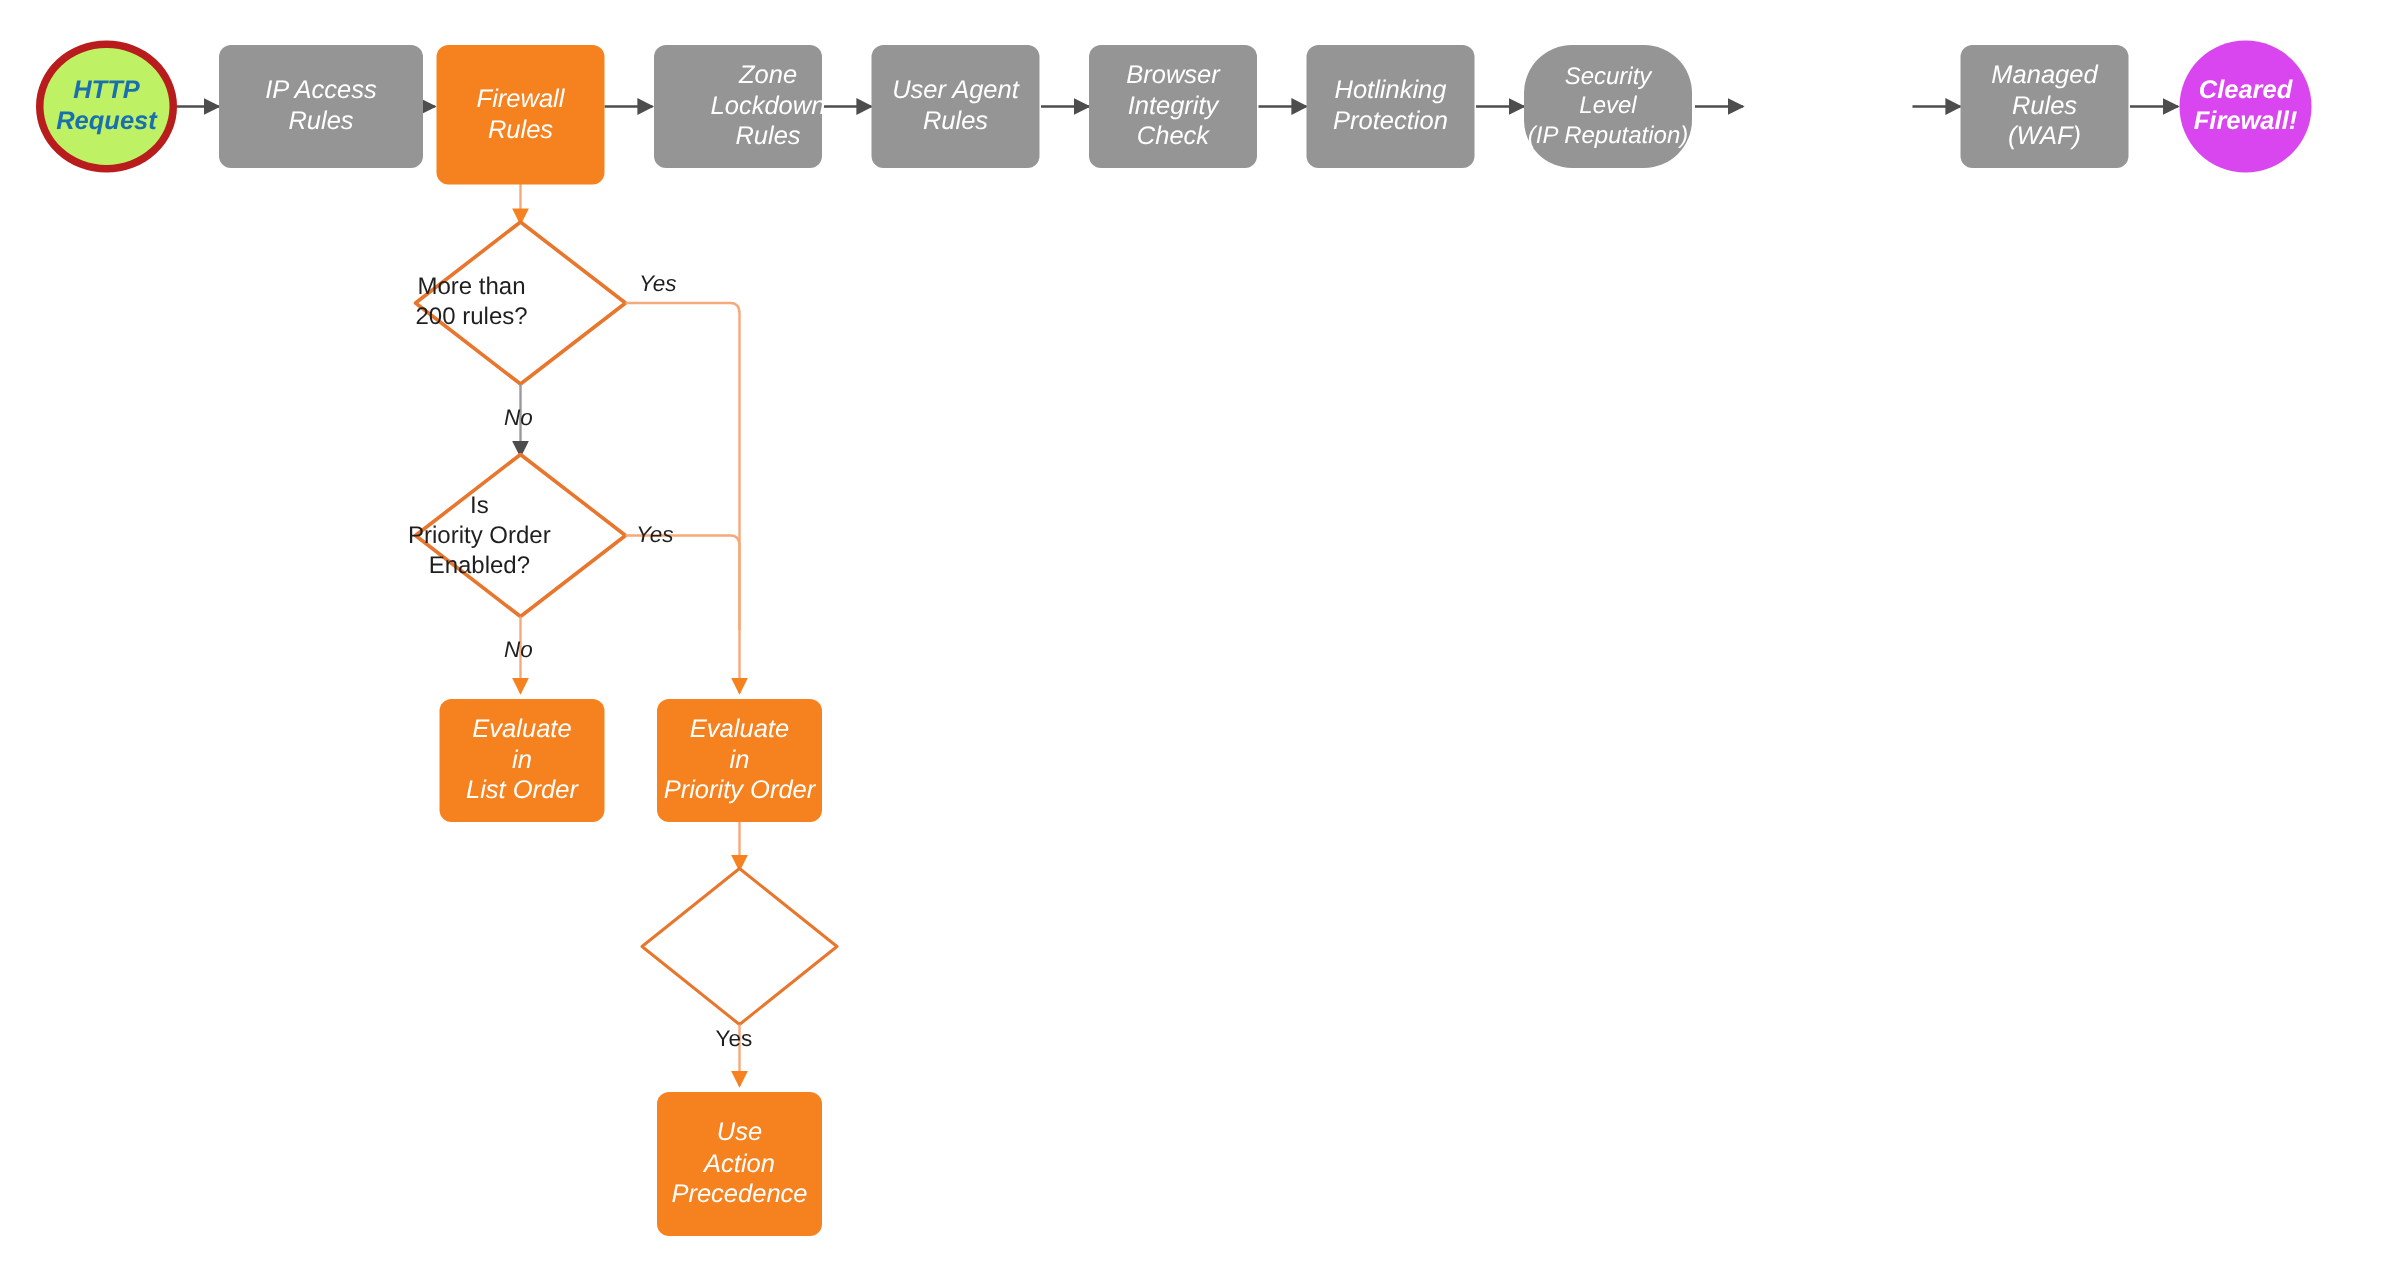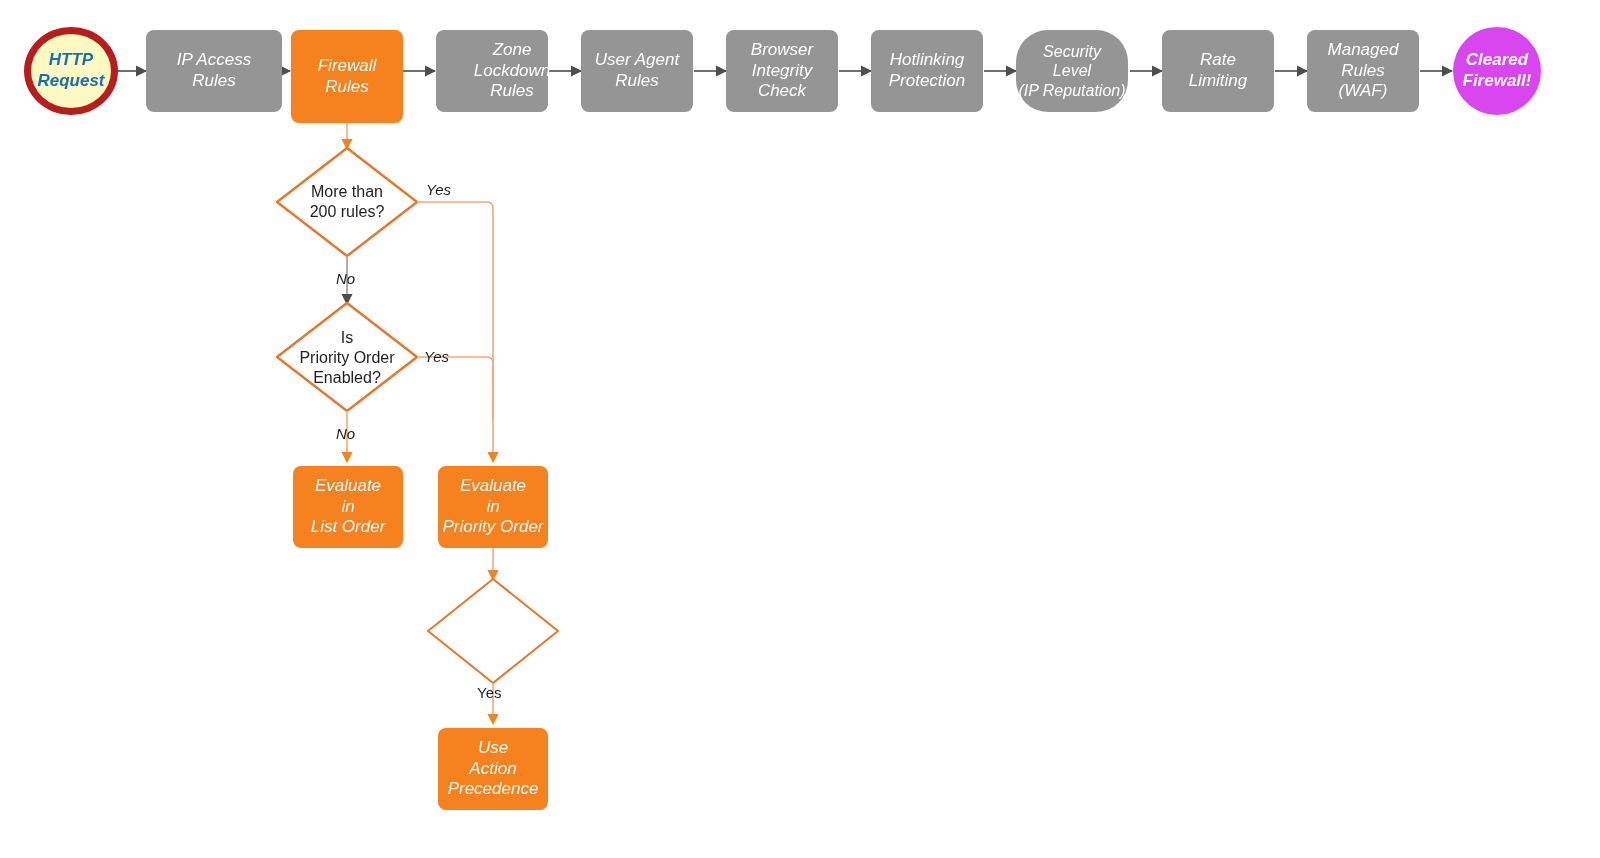--- a/index.html
+++ b/index.html
@@ -53,35 +53,35 @@
   .proc.orange { background: #f5821f; }
 
   
   .term {
     border-radius: 50%;
     font-style: italic;
     font-weight: bold;
     font-size: 17px;
   }
   .term.ring {
-    background: #fef9c3;
-    border: 7px solid #b91c1c;
+    background: #bef264;
+    border: 5px solid #b91c1c;
     color: #1a6fae;
   }
   .term.solid {
     background: #d946ef;
     color: #ffffff;
   }
 
   
   .diamond-label {
     position: absolute;
     display: flex;
     align-items: center;
-    justify-content: center;
+    justify-content: flex-start;
     text-align: center;
     font-size: 16px;
     color: #1f1f1f;
     line-height: 1.25;
     white-space: pre-line;
   }
 
   
   .edge-label {
     position: absolute;
@@ -189,24 +189,20 @@
     <span>Hotlinking
 Protection</span>
   </div>
 
   <div class="node proc gray" style="left:1016px; top:30px; width:112px; height:82px; font-size:16px;border-radius:32px;">
     <span>Security
 Level
 (IP Reputation)</span>
   </div>
 
-  <div class="node proc gray" style="left:1162px; top:30px; width:112px; height:82px;">
-    <span>Rate
-Limiting</span>
-  </div>
 
   <div class="node proc gray" style="left:1307px; top:30px; width:112px; height:82px;text-align:center;">
     <span>Managed
 Rules
 (WAF)</span>
   </div>
 
   <div class="node term solid" style="left:1453px; top:27px; width:88px; height:88px;">
     <span>Cleared
 Firewall!</span>
@@ -229,21 +225,21 @@
 in
 List Order</span>
   </div>
 
   <div class="node proc orange" style="left:438px; top:466px; width:110px; height:82px;">
     <span>Evaluate
 in
 Priority Order</span>
   </div>
 
-  <div class="node proc orange" style="left:438px; top:728px; width:110px; height:82px;">
+  <div class="node proc orange" style="left:438px; top:728px; width:110px; height:96px;">
     <span>Use
 Action
 Precedence</span>
   </div>
 
   <div class="edge-label" style="left:426px; top:181px;">Yes</div>
 
   <div class="edge-label" style="left:336px; top:270px;">No</div>
 
   <div class="edge-label" style="left:424px; top:348px;">Yes</div>

